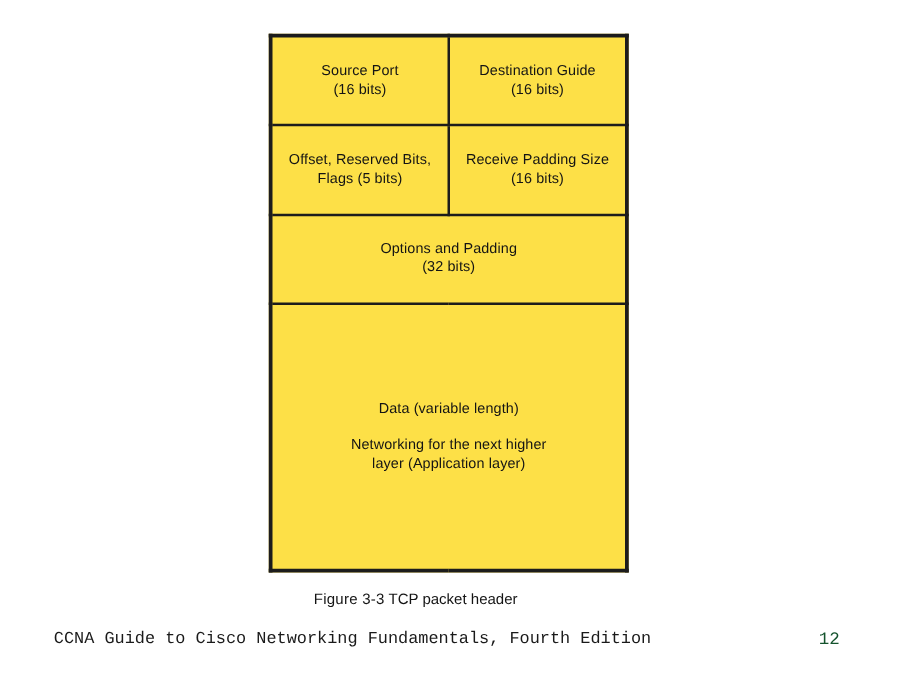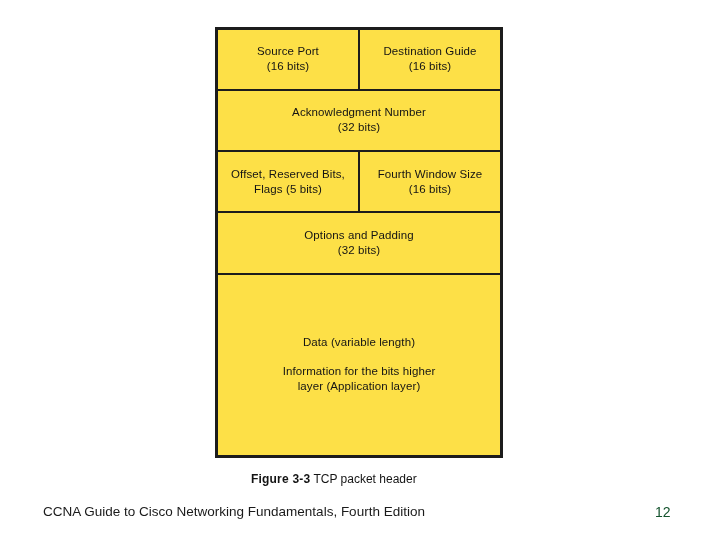--- a/index.html
+++ b/index.html
@@ -58,36 +58,37 @@
     left: 215px;
     top: 470px;
     width: 400px;
     height: 18px;
     font-size: 12px;
     line-height: 18px;
     color: #141414;
     white-space: nowrap;
   }
   #figure-caption .cap-label {
-    font-weight: bold;
+    font-weight: normal;
     letter-spacing: 0.2px;
     padding-left: 36px;
   }
   #figure-caption .cap-text {
     margin-left: 0;
     font-weight: normal;
   }
 
   
   #footer {
     position: absolute;
     left: 0;
     top: 500px;
     width: 712px;
     height: 24px;
+    font-family: Liberation Mono, monospace;
   }
   #footer-title {
     position: absolute;
     left: 43px;
     top: 0;
     font-size: 13.5px;
     line-height: 24px;
     color: #1a1a1a;
     white-space: nowrap;
   }
@@ -112,52 +113,46 @@
           <span class="cell-line">Source Port</span>
           <span class="cell-line">(16 bits)</span>
         </td>
         <td>
           <span class="cell-line">Destination Guide</span>
           <span class="cell-line">(16 bits)</span>
         </td>
       </tr>
 
 
-      <tr class="row-hdr">
-        <td colspan="2">
-          <span class="cell-line">Acknowledgment Number</span>
-          <span class="cell-line">(32 bits)</span>
-        </td>
-      </tr>
 
       <tr class="row-hdr">
         <td>
           <span class="cell-line">Offset, Reserved Bits,</span>
           <span class="cell-line">Flags (5 bits)</span>
         </td>
         <td>
-          <span class="cell-line">Fourth Window Size</span>
+          <span class="cell-line">Receive Padding Size</span>
           <span class="cell-line">(16 bits)</span>
         </td>
       </tr>
 
 
       <tr class="row-hdr">
         <td colspan="2">
           <span class="cell-line">Options and Padding</span>
           <span class="cell-line">(32 bits)</span>
         </td>
       </tr>
 
       <tr class="row-data">
         <td colspan="2">
           <span class="data-block">
             <span class="cell-line">Data (variable length)</span>
             <span class="gap"></span>
-            <span class="cell-line">Information for the bits higher</span>
+            <span class="cell-line">Networking for the next higher</span>
             <span class="cell-line">layer (Application layer)</span>
           </span>
         </td>
       </tr>
 
     </tbody>
   </table>
 </div>
 
 <div id="figure-caption">

